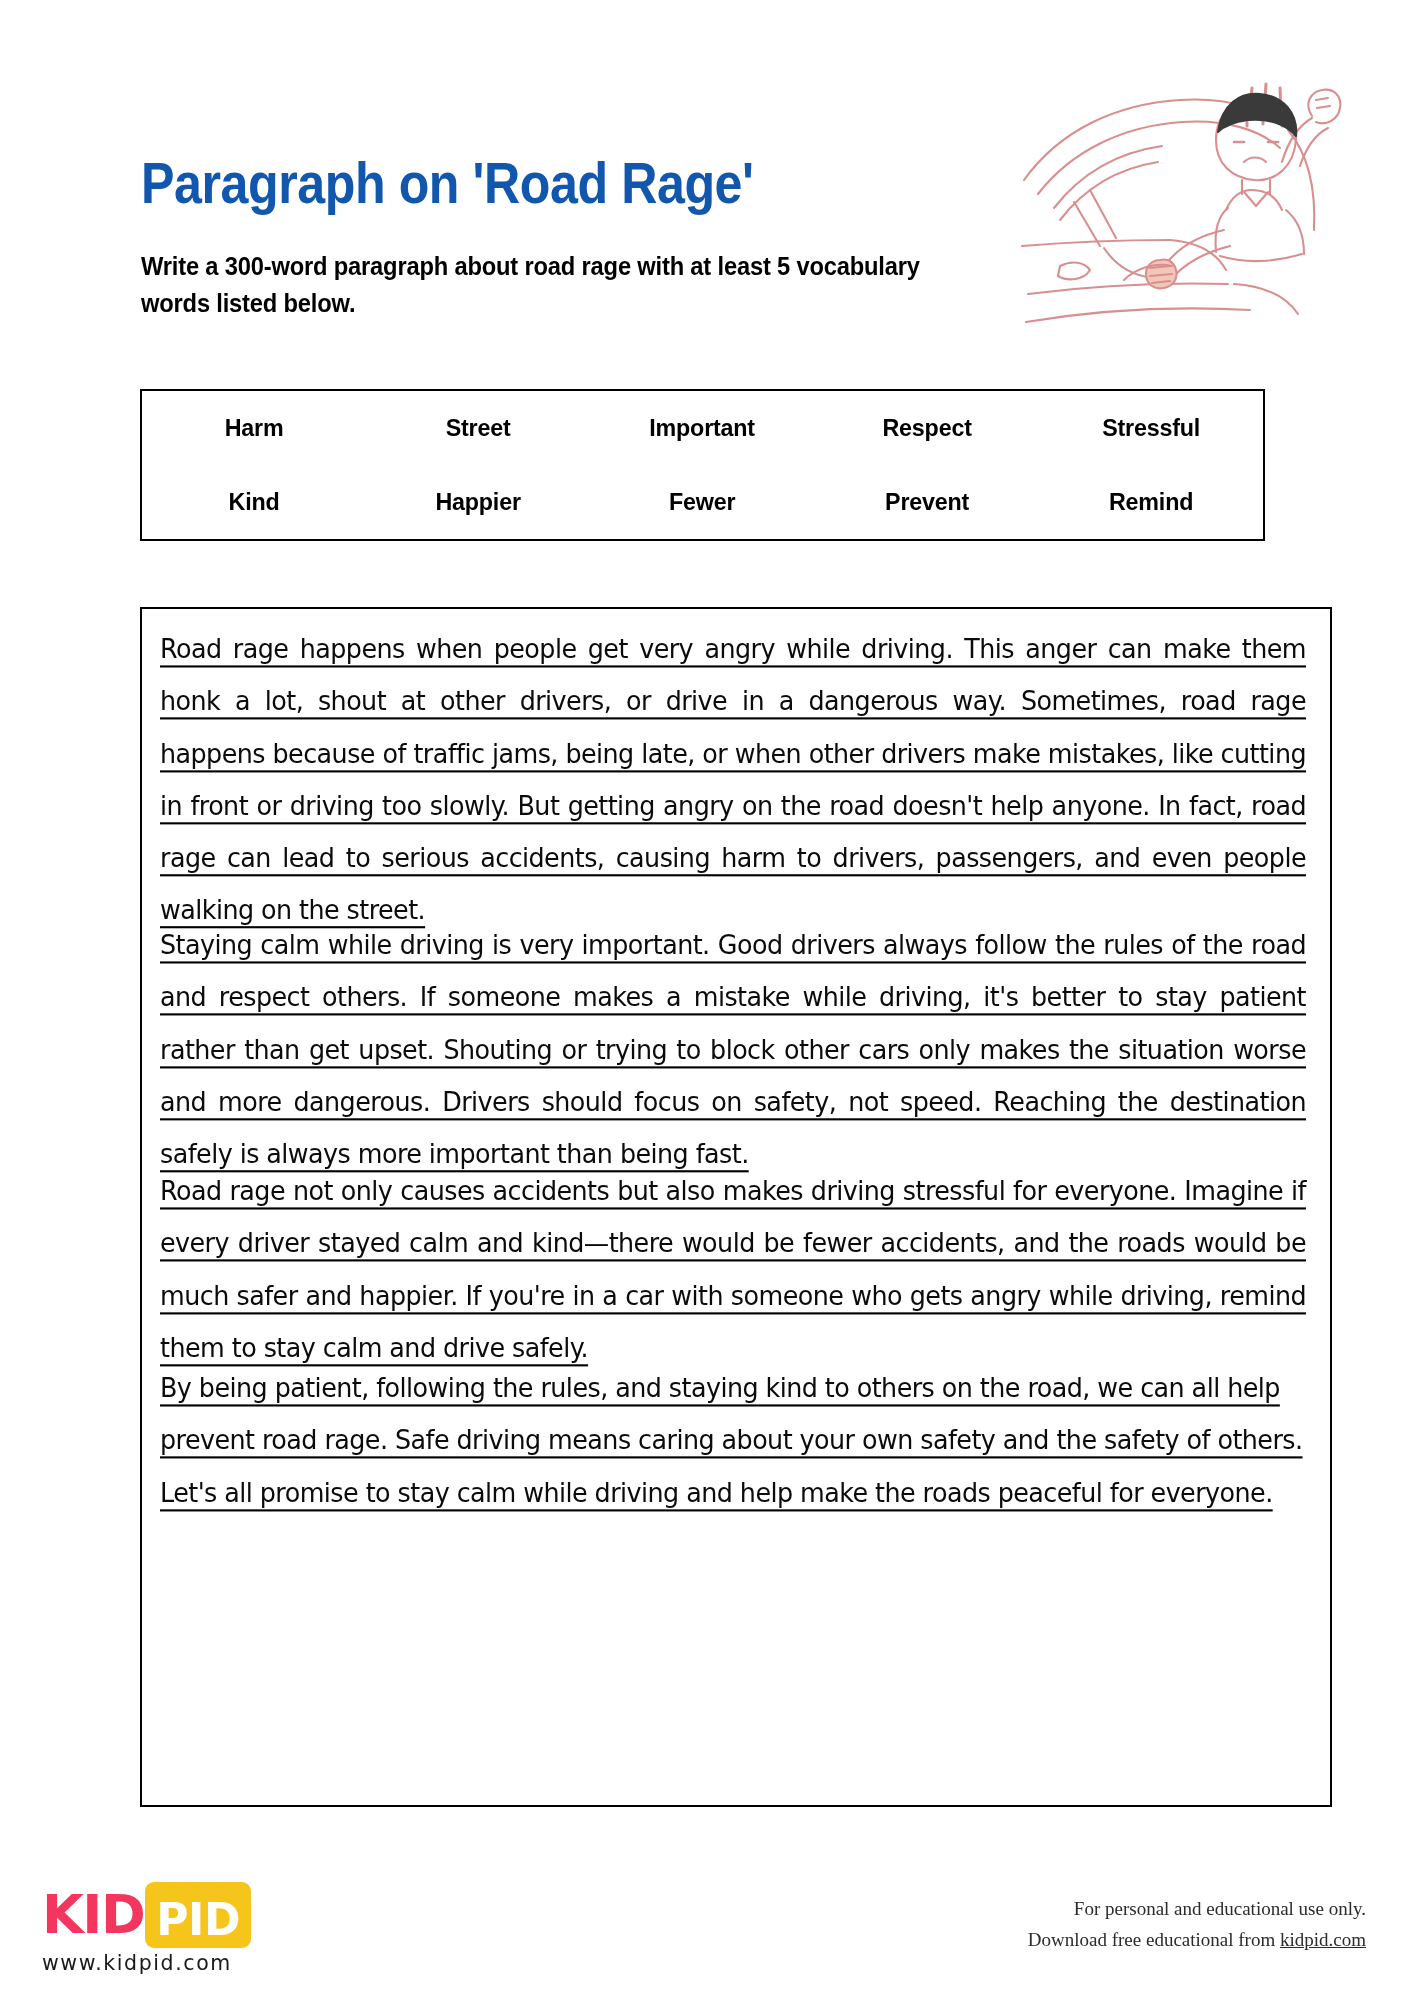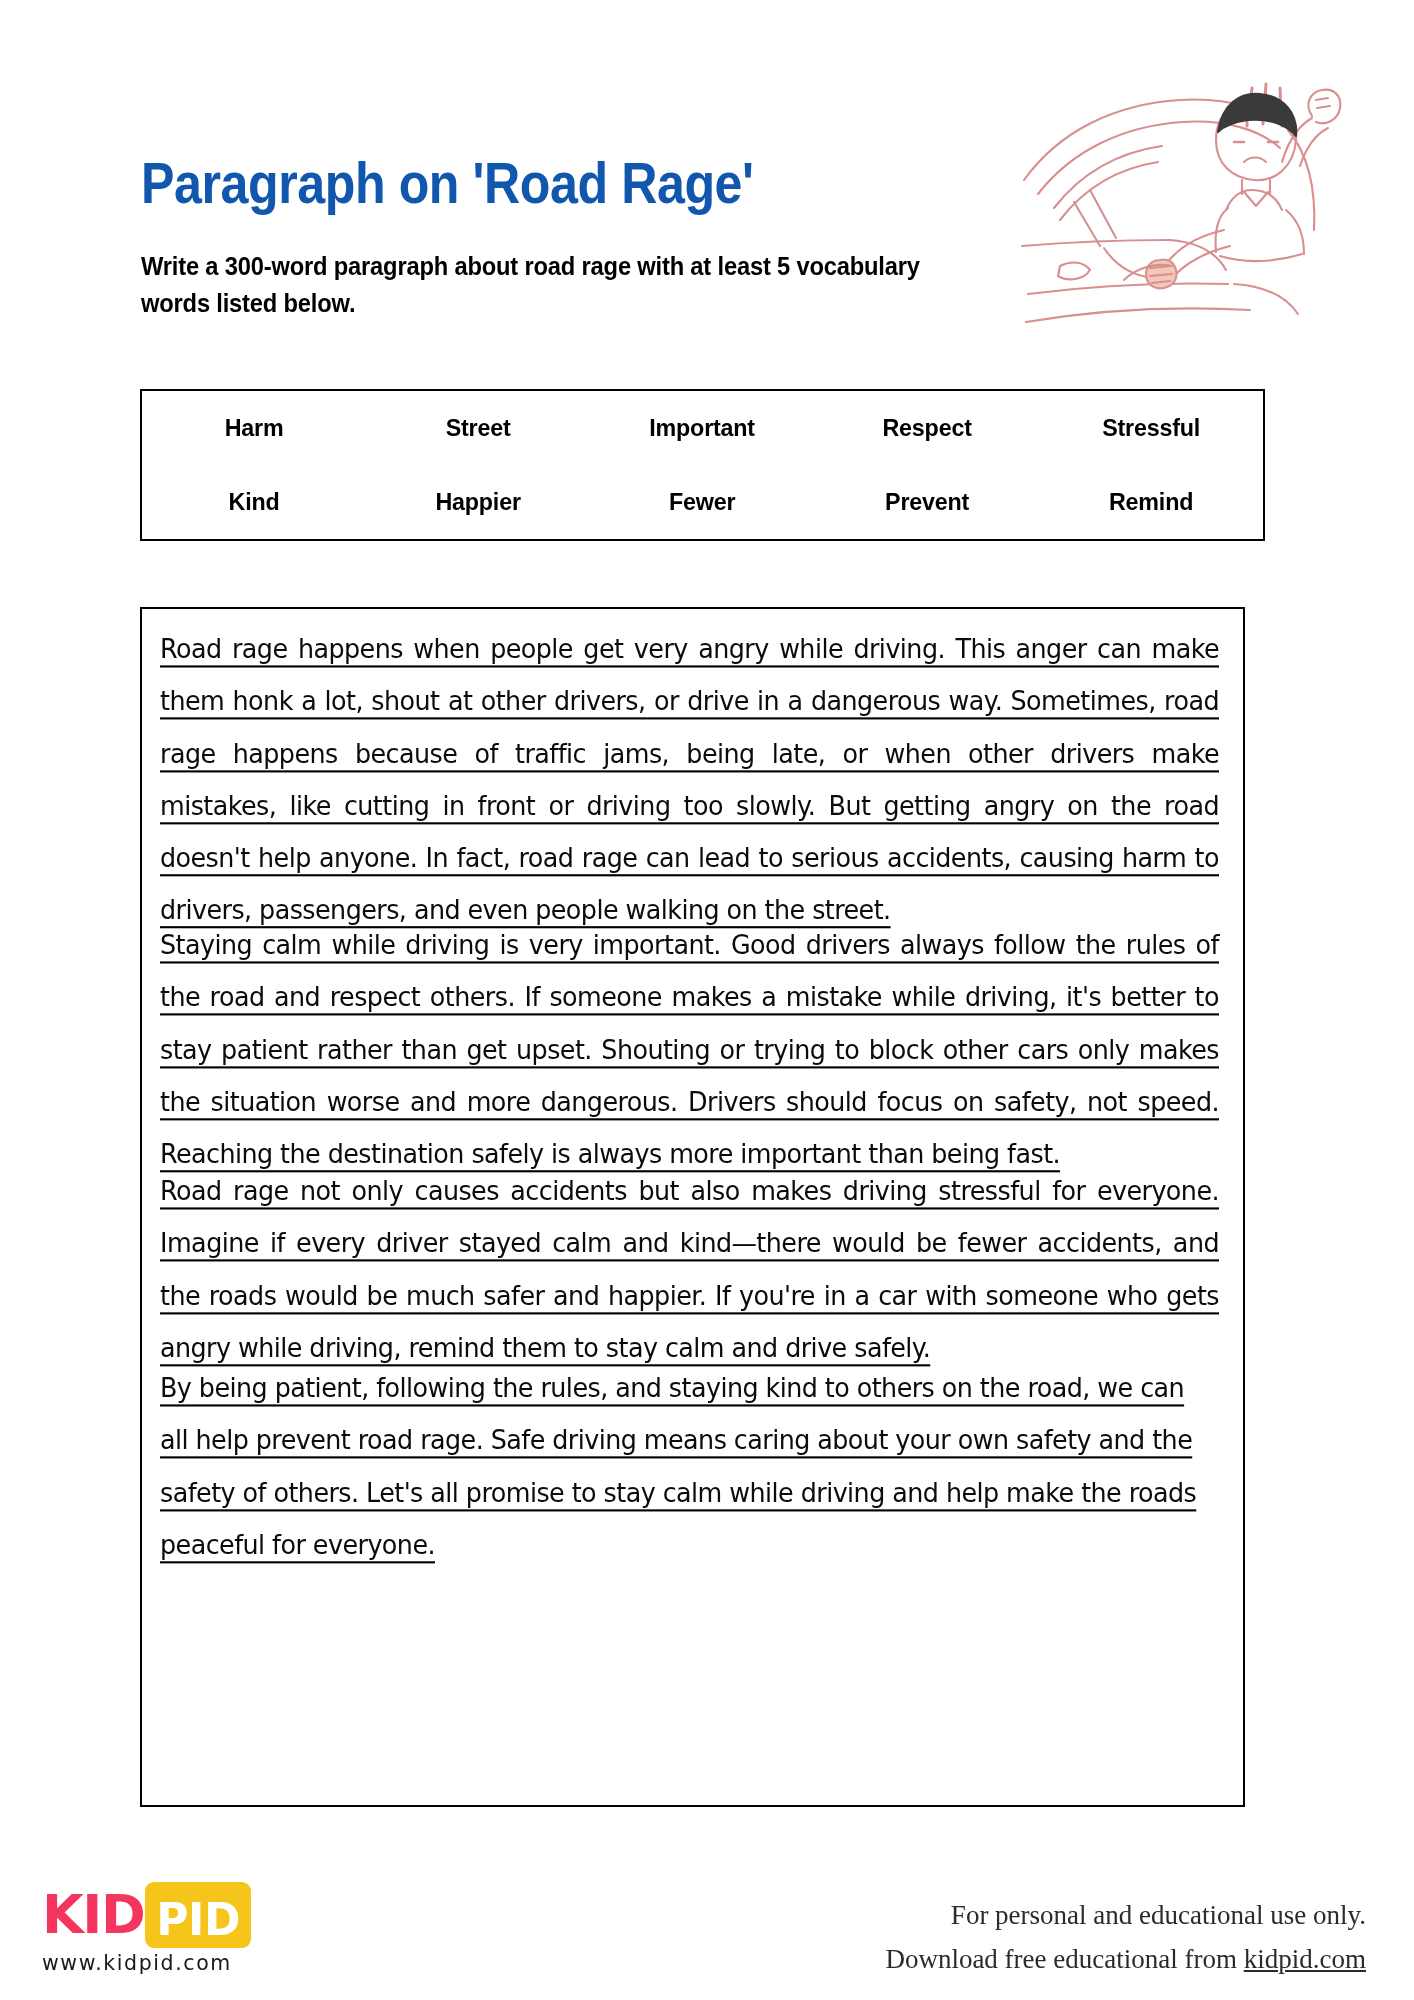--- a/index.html
+++ b/index.html
@@ -87,21 +87,21 @@
     color: #000000;
     letter-spacing: -0.2px;
     transform: scaleX(0.95);
   }
 
   
   .para-box {
     position: absolute;
     left: 140px;
     top: 607px;
-    width: 1105px;
+    width: 1192px;
     height: 1200px;
     border: 2.6px solid #000000;
     padding: 14px 24px 10px 18px;
     overflow: hidden;
   }
   .para {
     font-family: "DejaVu Sans", sans-serif;
     font-size: 25.4px;
     line-height: 49.3px;
     color: #0b0b0b;
@@ -165,21 +165,21 @@
     color: #1a1a1a;
     letter-spacing: 1.6px;
     font-family: "DejaVu Sans", sans-serif;
   }
   .footer-note {
     position: absolute;
     right: 48px;
     top: 26px;
     text-align: right;
     font-family: "Liberation Serif", serif;
-    font-size: 27px;
+    font-size: 19px;
     color: #2b2b2b;
     line-height: 1.62;
   }
   .footer-note a {
     color: #2b2b2b;
     text-decoration: underline;
   }
 </style>
 </head>
 <body>

